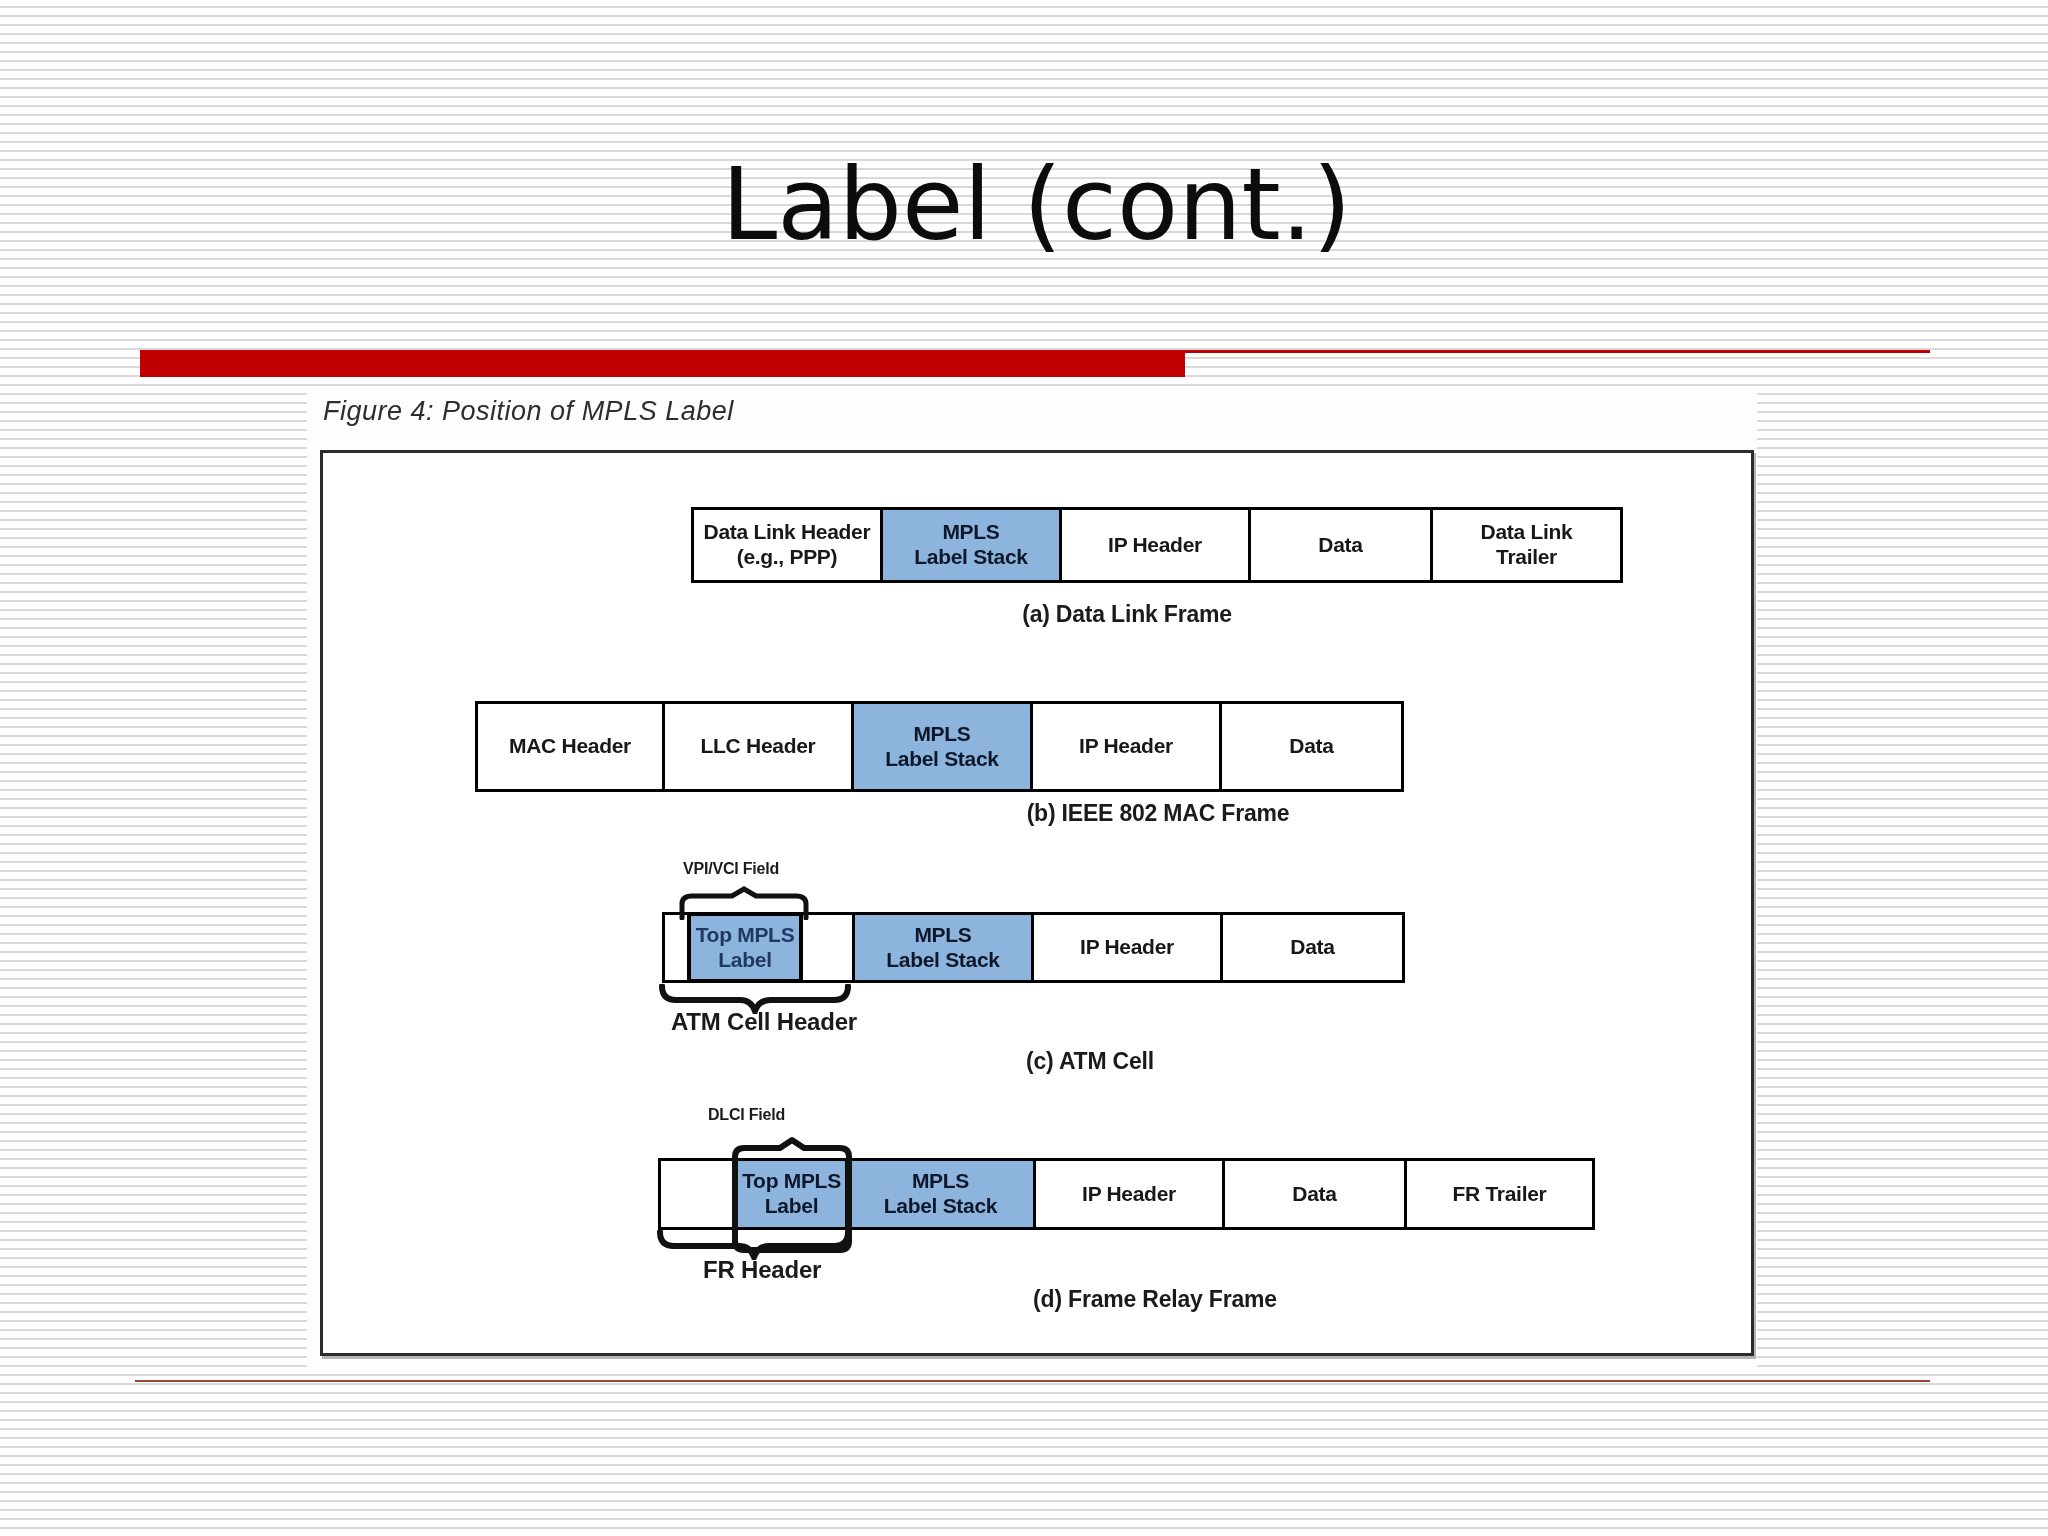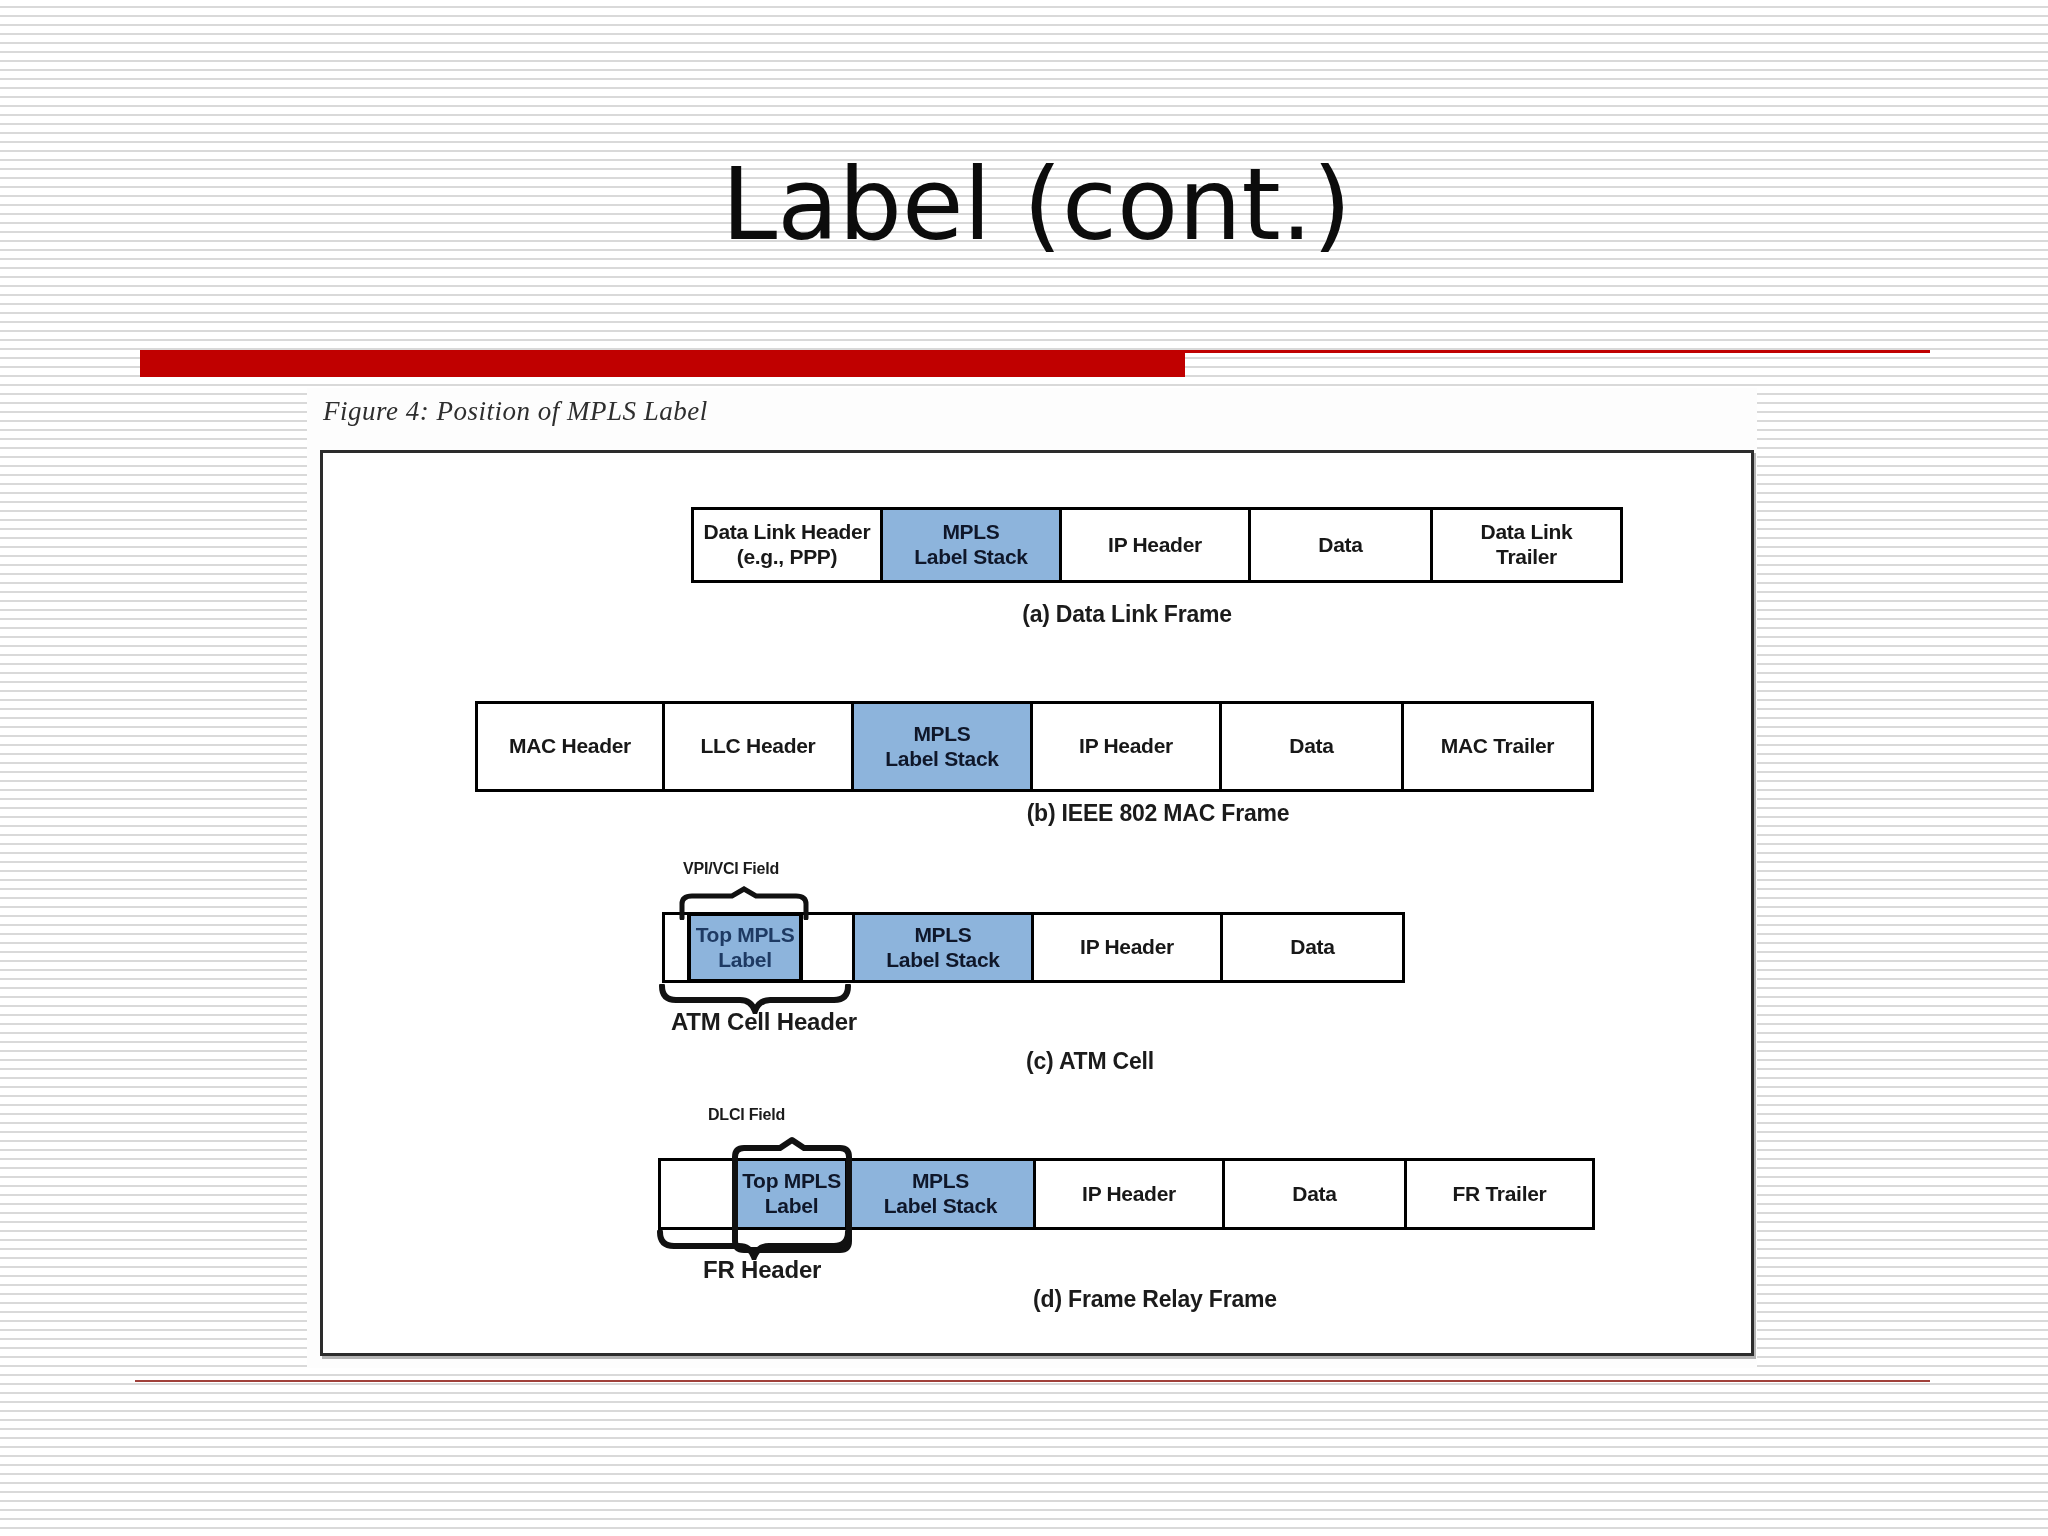--- a/index.html
+++ b/index.html
@@ -10,21 +10,21 @@
   }
   .title{
     position:absolute;left:0;right:0;top:146px;text-align:center;
     font-family:"DejaVu Sans",sans-serif;font-size:100px;font-weight:400;color:#0c0c0c;margin-left:25px;
   }
   .red-thin{position:absolute;left:140px;top:350px;width:1790px;height:3px;background:#c00000;}
   .red-bar{position:absolute;left:140px;top:350px;width:1045px;height:27px;background:#c00000;}
   .panel{position:absolute;left:307px;top:388px;width:1450px;height:980px;background:#fdfdfd;}
   .fig-caption{
     position:absolute;left:323px;top:396px;font-size:27px;font-style:italic;color:#2e2e2e;
-    font-family:Liberation Serif, serif;letter-spacing:0.5px;
+    font-family:Liberation Sans, sans-serif;letter-spacing:0.5px;
   }
   .fig-border{
     position:absolute;left:320px;top:450px;width:1428px;height:900px;
     border:3px solid #2c2c2c;background:#ffffff;box-shadow:2px 3px 0 rgba(120,120,120,.55);
   }
   .frame-row{position:absolute;display:flex;}
   .cell{
     box-sizing:border-box;border:3px solid #000;margin-left:-3px;background:#fff;
     display:flex;align-items:center;justify-content:center;text-align:center;
     font-weight:bold;font-size:21px;line-height:1.18;color:#181818;
@@ -78,21 +78,20 @@
   </div>
   <div class="row-caption" style="left:1127px;top:601px;">(a) Data Link Frame</div>
 
   <div class="frame-row" style="left:475px;top:701px;height:91px;">
     <div class="cell" style="width:190px;">MAC Header</div>
     <div class="cell" style="width:192px;">LLC Header</div>
     <div class="cell blue" style="width:182px;">MPLS
 Label Stack</div>
     <div class="cell" style="width:192px;">IP Header</div>
     <div class="cell" style="width:185px;">Data</div>
-    <div class="cell" style="width:193px;">MAC Trailer</div>
   </div>
   <div class="row-caption" style="left:1158px;top:800px;">(b) IEEE 802 MAC Frame</div>
 
   <div class="anno" style="left:683px;top:860px;">VPI/VCI Field</div>
   <svg class="brace" style="left:676px;top:886px;" width="136" height="34" viewBox="0 0 136 34" aria-hidden="true">
     <path d="M 6,32 L 6,18 Q 6,10 16,10 L 56,10 L 68,3 L 80,10 L 120,10 Q 130,10 130,18 L 130,32" fill="none" stroke="#111" stroke-width="5" stroke-linecap="round"></path>
   </svg>
 
   <div class="frame-row" style="left:662px;top:912px;height:71px;">
     <div class="cell atm-seg" style="width:193px;">

